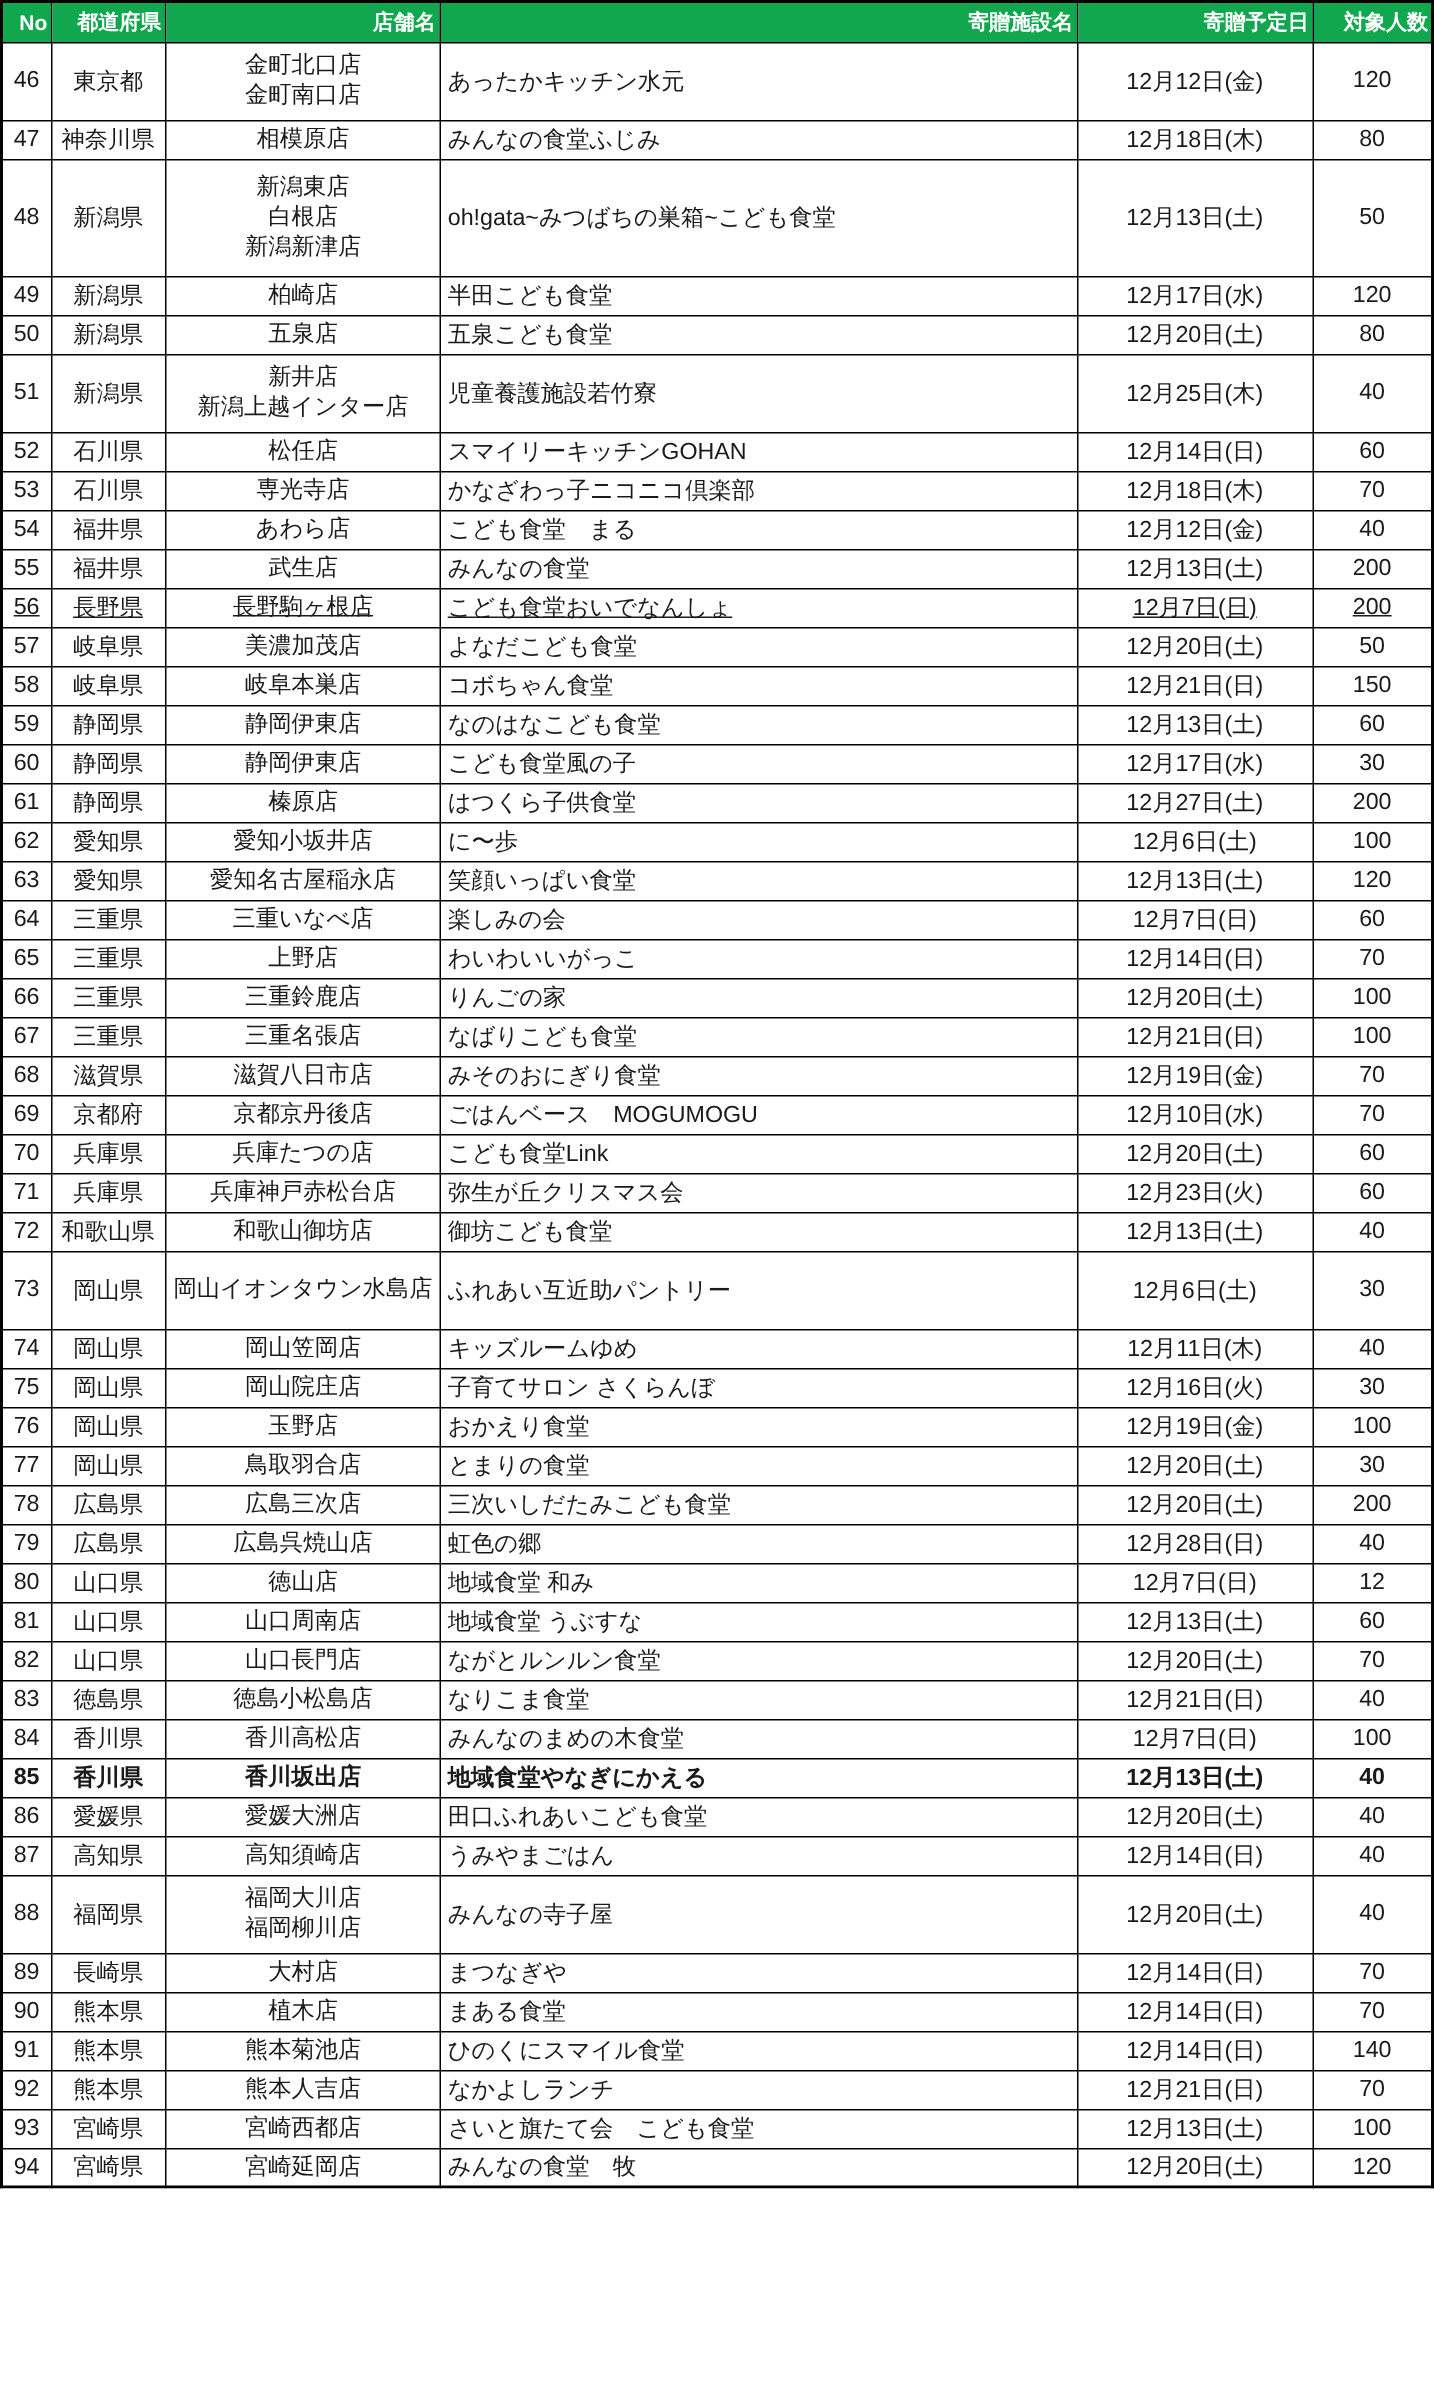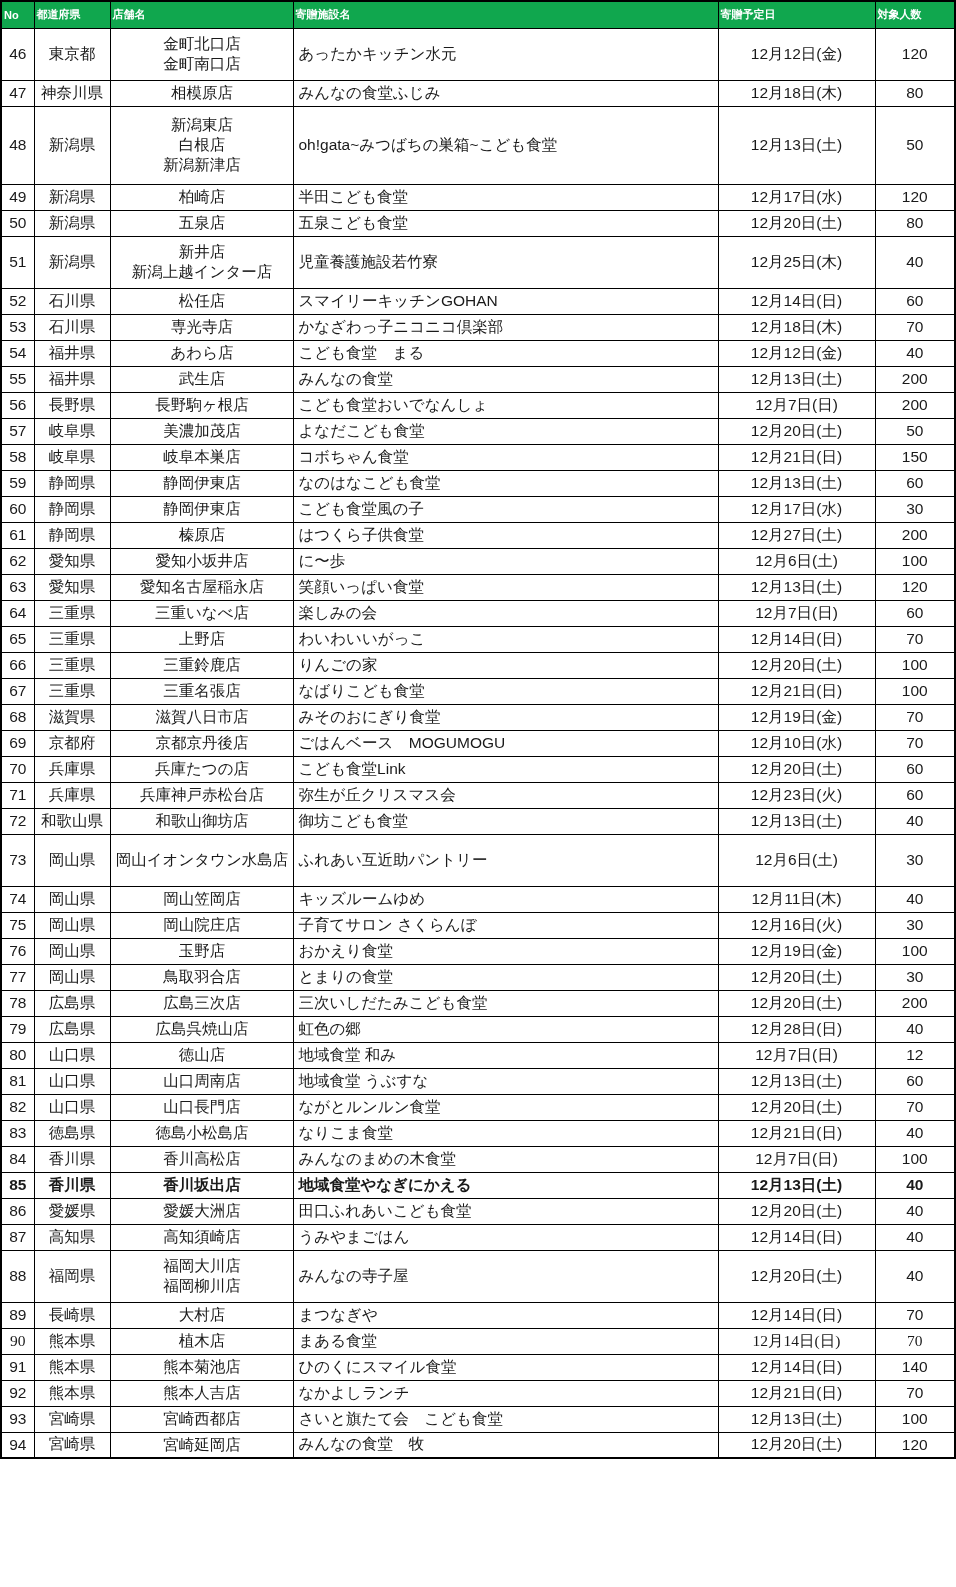--- a/index.html
+++ b/index.html
@@ -2,21 +2,21 @@
 <html style="--header-bg: #10A74E; --header-text: #FFFFFF; --border: #000000; --row-bg: #FFFFFF; --text: #1A1A1A;"><head>
 <meta charset="utf-8">
 <style>
   html,body{margin:0;padding:0;background:#ffffff;}
   body{width:956px;font-family:"Liberation Sans","DejaVu Sans",sans-serif;}
   table{border-collapse:collapse;table-layout:fixed;width:956px;
         border:2px solid var(--border,#000);color:var(--text,#1a1a1a);}
   th,td{border:1px solid var(--border,#000);overflow:hidden;box-sizing:border-box;}
   thead tr{height:27px;}
   th{background:var(--header-bg,#10A74E);color:var(--header-text,#fff);
-     font-weight:bold;font-size:11px;text-align:left;padding:0 2px;}
+     font-weight:bold;font-size:14px;text-align:right;padding:0 2px;}
   td{font-size:15.5px;vertical-align:middle;padding:1px 3px;background:var(--row-bg,#fff);}
   .c-no,.c-pref,.c-date,.c-count{text-align:center;padding:1px 1px;}
   .c-store{white-space:pre-line;line-height:20px;padding-left:4px;text-align:center;}
   .c-fac{padding-left:5px;text-align:left;}
 </style>
 </head>
 <body>
 
 <table>
   <colgroup>
@@ -115,21 +115,21 @@
         <td class="c-count">40</td>
       </tr>
       <tr style="height: 26px;">
         <td class="c-no">55</td>
         <td class="c-pref">福井県</td>
         <td class="c-store">武生店</td>
         <td class="c-fac">みんなの食堂</td>
         <td class="c-date">12月13日(土)</td>
         <td class="c-count">200</td>
       </tr>
-      <tr style="height: 26px;">
+      <tr style="height: 26px; text-decoration: underline;">
         <td class="c-no">56</td>
         <td class="c-pref">長野県</td>
         <td class="c-store">長野駒ヶ根店</td>
         <td class="c-fac">こども食堂おいでなんしょ</td>
         <td class="c-date">12月7日(日)</td>
         <td class="c-count">200</td>
       </tr>
       <tr style="height: 26px;">
         <td class="c-no">57</td>
         <td class="c-pref">岐阜県</td>
@@ -388,21 +388,21 @@
         <td class="c-count">40</td>
       </tr>
       <tr style="height: 26px;">
         <td class="c-no">89</td>
         <td class="c-pref">長崎県</td>
         <td class="c-store">大村店</td>
         <td class="c-fac">まつなぎや</td>
         <td class="c-date">12月14日(日)</td>
         <td class="c-count">70</td>
       </tr>
-      <tr style="height: 26px; font-family: Liberation Serif, serif;">
+      <tr style="height: 26px;">
         <td class="c-no">90</td>
         <td class="c-pref">熊本県</td>
         <td class="c-store">植木店</td>
         <td class="c-fac">まある食堂</td>
         <td class="c-date">12月14日(日)</td>
         <td class="c-count">70</td>
       </tr>
       <tr style="height: 26px;">
         <td class="c-no">91</td>
         <td class="c-pref">熊本県</td>

